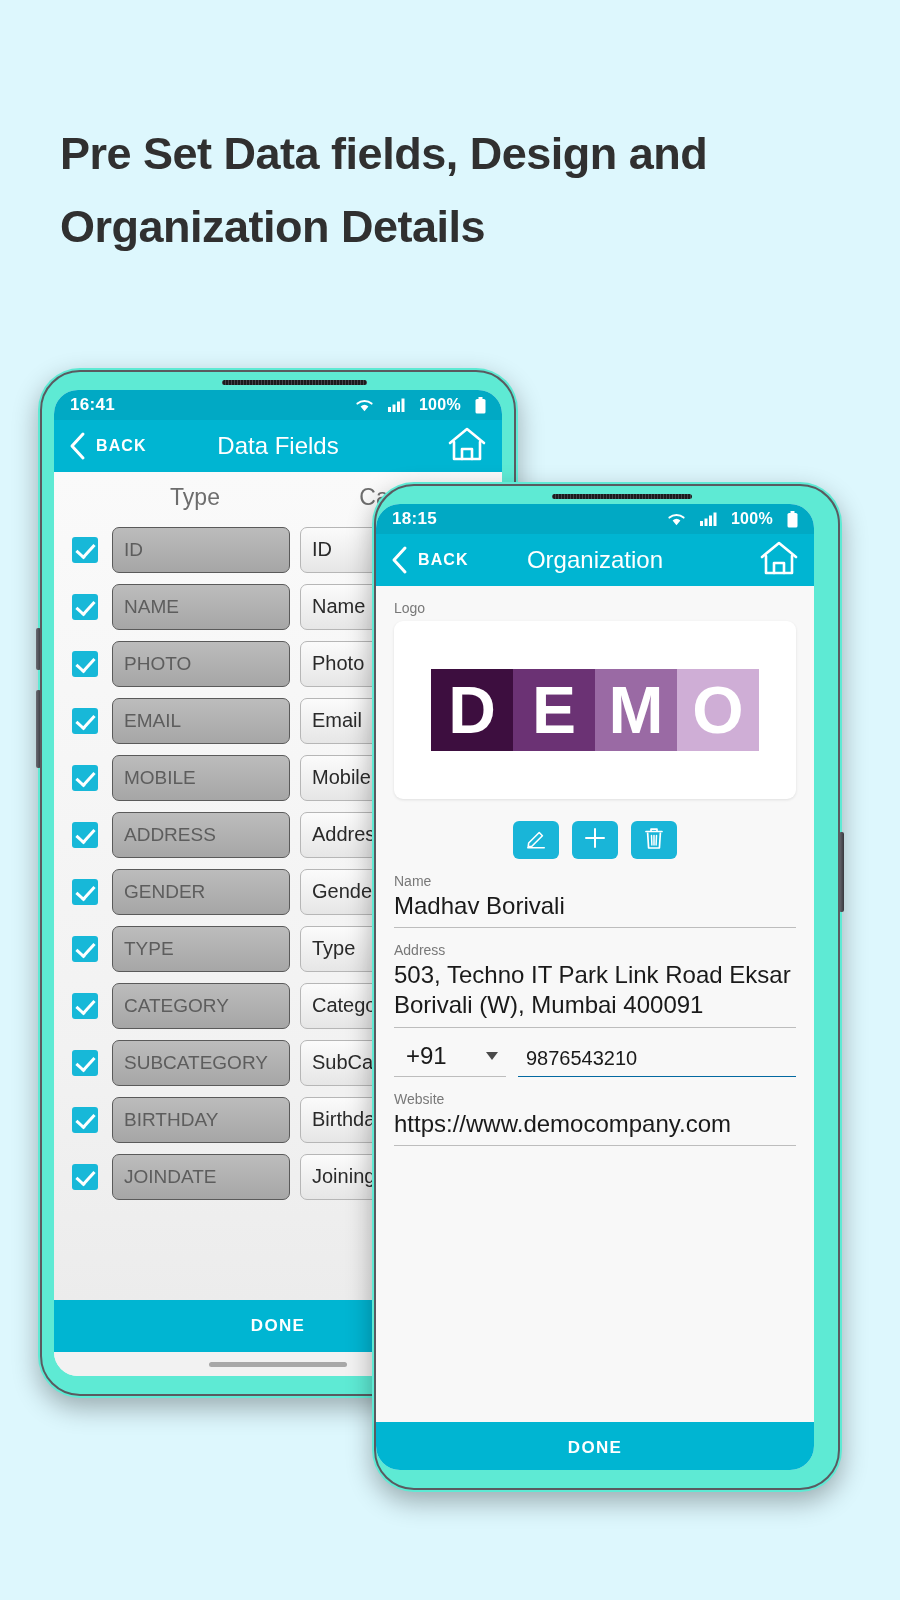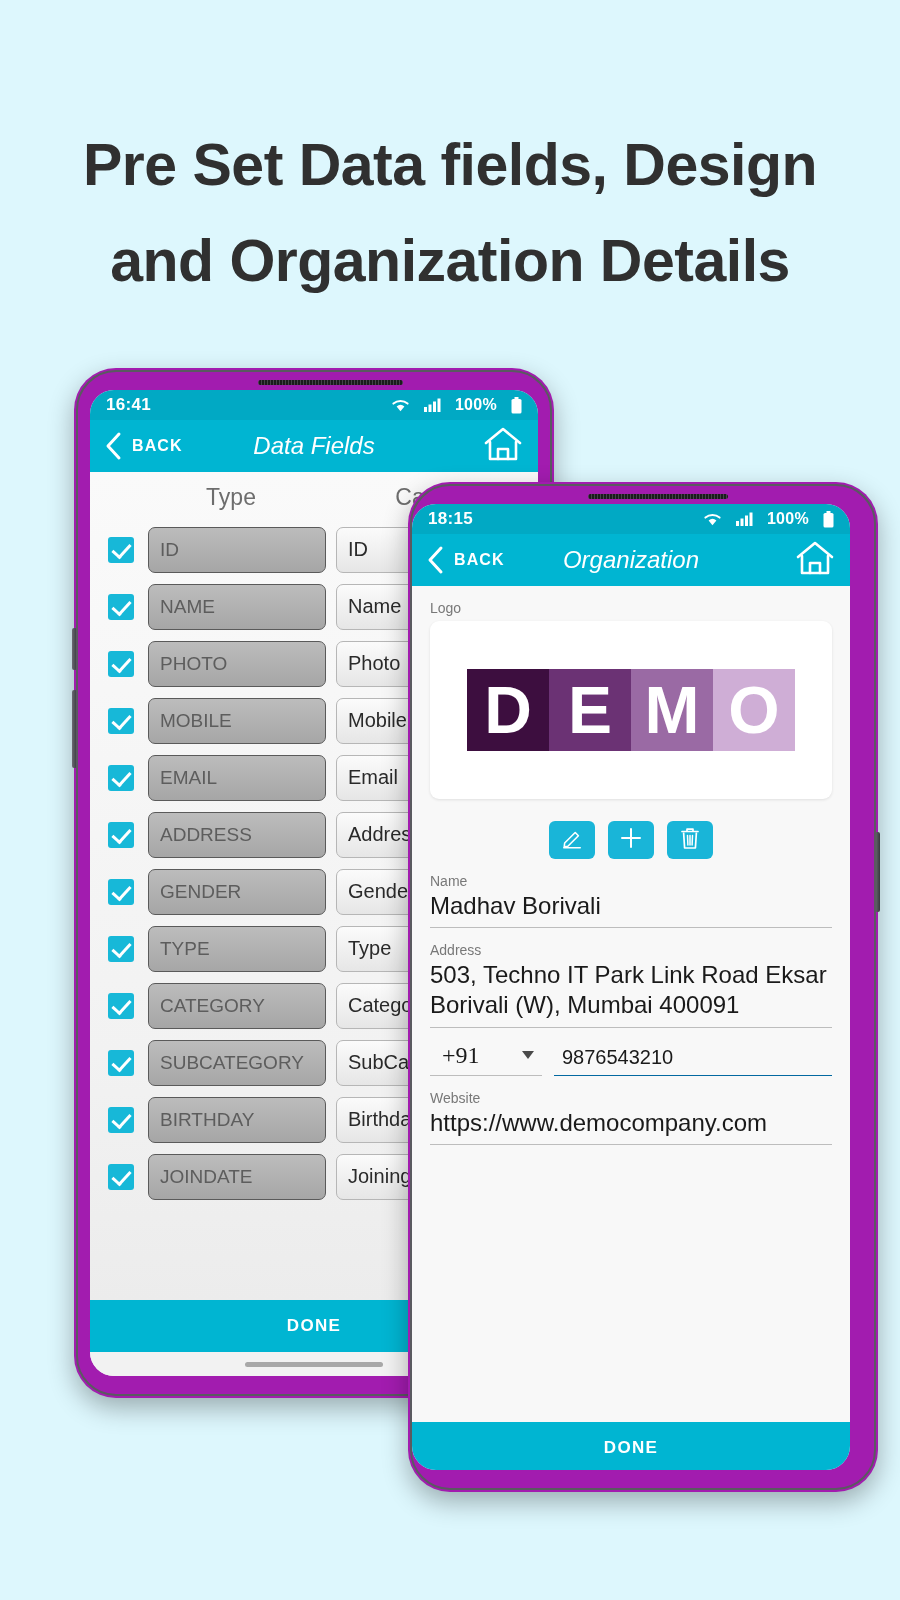--- a/index.html
+++ b/index.html
@@ -12,36 +12,34 @@
     overflow: hidden;
     position: relative;
   }
 
   
   .headline {
     position: absolute;
     top: 118px;
     left: 0;
     width: 900px;
-    text-align: center;
-    font-size: 59px;
+    font-size: 45px;
     font-weight: bold;
     color: #303030;
     line-height: 1.62;
     letter-spacing: -0.5px;
     padding: 0 60px;
   }
 
   
   .phone {
     position: absolute;
-    background: #a21caf;
+    background: #5eead4;
     border-radius: 42px;
     box-shadow: 0 10px 26px rgba(0,0,0,0.30);
-    margin-left: 36px;
   }
   .phone::before {
     
     content: "";
     position: absolute;
     inset: 2px;
     border-radius: 40px;
     border: 2px solid #5a5a60;
     pointer-events: none;
     z-index: 6;
@@ -115,21 +113,20 @@
     font-weight: bold;
     letter-spacing: 1.1px;
   }
   .appbar .title {
     position: absolute;
     left: 0; right: 0;
     text-align: center;
     color: #fff;
     font-size: 24px;
     pointer-events: none;
-    font-style: italic;
   }
   .appbar .home { margin-left: auto; z-index: 2; }
 
   
   .df-body {
     height: 828px;
     background: linear-gradient(180deg,#fafafa 0%,#f2f2f2 70%,#ececec 100%);
     padding-top: 6px;
     overflow: hidden;
   }
@@ -285,21 +282,20 @@
   }
   .cc {
     width: 112px;
     display: flex;
     align-items: center;
     justify-content: space-between;
     font-size: 24px;
     color: #1a1a1a;
     padding: 0 8px 6px 12px;
     border-bottom: 1px solid #bdbdbd;
-    font-family: Liberation Serif, serif;
   }
   .caret {
     width: 0; height: 0;
     border-left: 6px solid transparent;
     border-right: 6px solid transparent;
     border-top: 8px solid #4a4a4a;
   }
   .phone-num {
     flex: 1;
     font-size: 20px;
@@ -374,27 +370,27 @@
             <div class="fld-type">NAME</div>
             <div class="fld-cap">Name</div>
           </div>
           <div class="df-row">
             <div class="cb"></div>
             <div class="fld-type">PHOTO</div>
             <div class="fld-cap">Photo</div>
           </div>
           <div class="df-row">
             <div class="cb"></div>
+            <div class="fld-type">EMAIL</div>
+            <div class="fld-cap">Email</div>
+          </div>
+          <div class="df-row">
+            <div class="cb"></div>
             <div class="fld-type">MOBILE</div>
             <div class="fld-cap">Mobile</div>
-          </div>
-          <div class="df-row">
-            <div class="cb"></div>
-            <div class="fld-type">EMAIL</div>
-            <div class="fld-cap">Email</div>
           </div>
           <div class="df-row">
             <div class="cb"></div>
             <div class="fld-type">ADDRESS</div>
             <div class="fld-cap">Address</div>
           </div>
           <div class="df-row">
             <div class="cb"></div>
             <div class="fld-type">GENDER</div>
             <div class="fld-cap">Gender</div>

